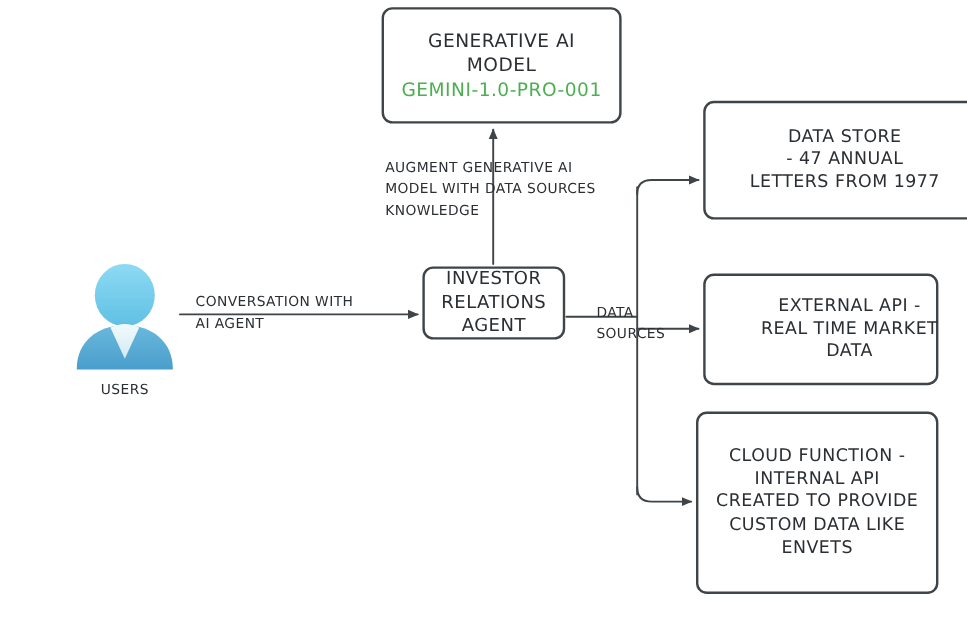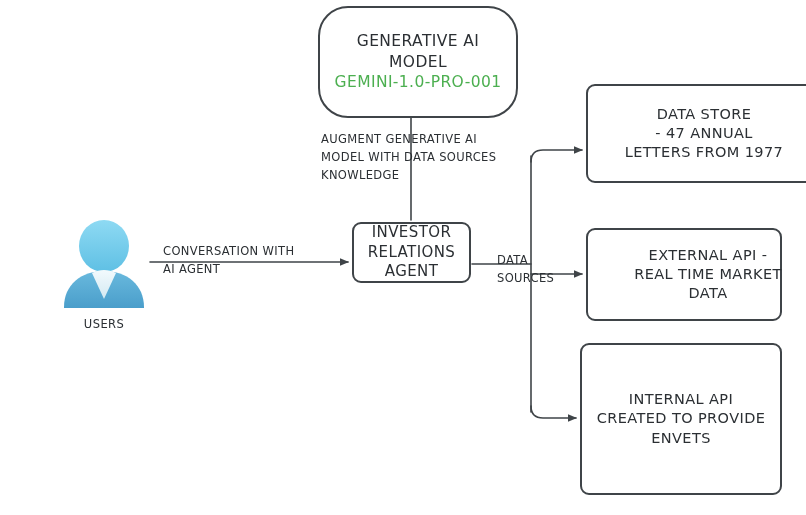--- a/index.html
+++ b/index.html
@@ -36,21 +36,21 @@
     align-items: center;
     justify-content: center;
     text-align: center;
     color: #2b2f33;
     letter-spacing: 0.4px;
     line-height: 1.32;
     z-index: 3;
   }
   .node .line { display: block; white-space: nowrap; }
 
-  #node-genai   { left: 318px; top: 6px;   width: 200px; height: 112px;  font-size: 15.5px; border-radius: 30px; }
+  #node-genai   { left: 318px; top: 6px;   width: 200px; height: 97px;  font-size: 15.5px; }
   #node-agent   { left: 352px; top: 222px; width: 119px; height: 61px;  font-size: 15px;  }
   #node-store   { left: 586px; top: 84px;  width: 236px; height: 99px;  font-size: 14.5px; }
   #node-extapi  { left: 586px; top: 228px; width: 196px; height: 93px;  font-size: 14.5px; padding-left: 48px; }
   #node-cloudfn { left: 580px; top: 343px; width: 202px; height: 152px; font-size: 14.5px; }
 
   .accent-green { color: #4caf50; }
 
   
   .edge-label {
     position: absolute;
@@ -161,22 +161,24 @@
     <span class="line">LETTERS FROM 1977</span>
   </div>
 
   <div id="node-extapi" class="node">
     <span class="line">EXTERNAL API -</span>
     <span class="line">REAL TIME MARKET</span>
     <span class="line">DATA</span>
   </div>
 
   <div id="node-cloudfn" class="node">
+    <span class="line">CLOUD FUNCTION -</span>
     <span class="line">INTERNAL API</span>
     <span class="line">CREATED TO PROVIDE</span>
+    <span class="line">CUSTOM DATA LIKE</span>
     <span class="line">ENVETS</span>
   </div>
 
   <div id="label-augment" class="edge-label">
     <div>AUGMENT GENERATIVE AI</div>
     <div>MODEL WITH DATA SOURCES</div>
     <div>KNOWLEDGE</div>
   </div>
 
   <div id="label-conv" class="edge-label">

